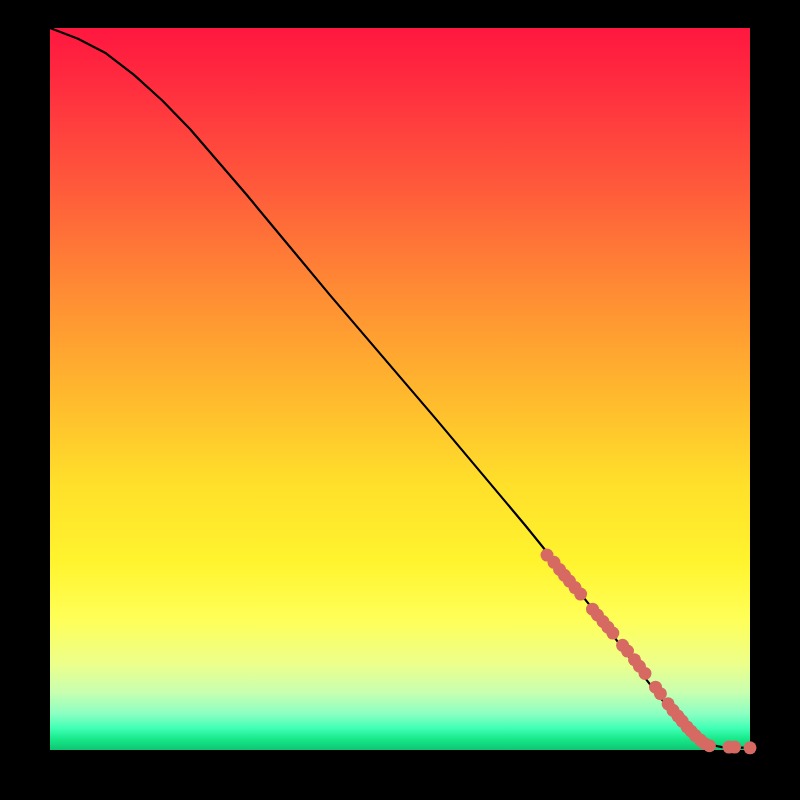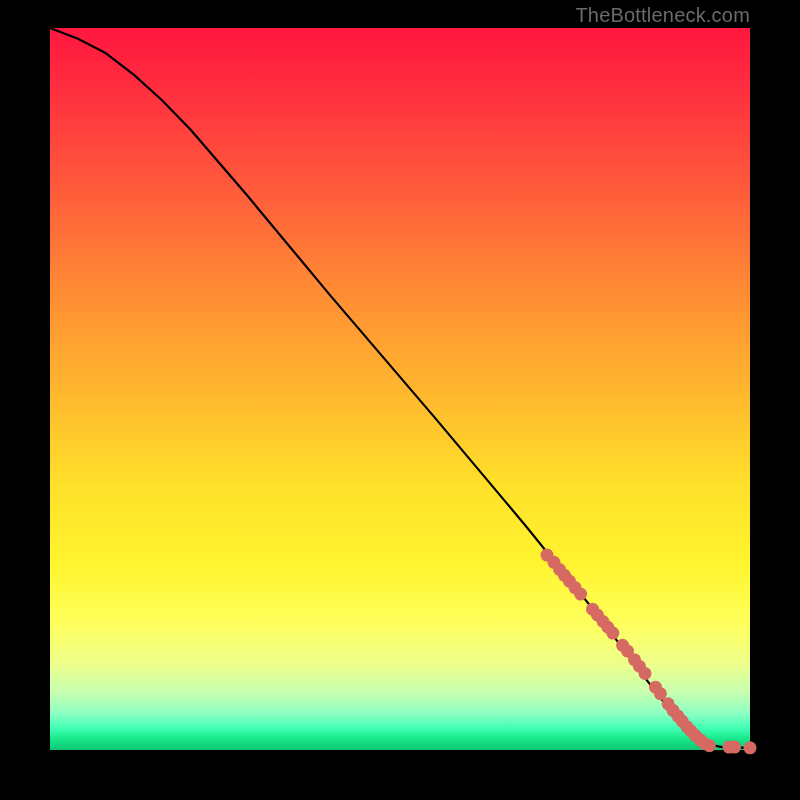--- a/index.html
+++ b/index.html
@@ -68,21 +68,20 @@
   }
   .marker {
     fill: #d66a63;
     stroke: none;
   }
 </style>
 </head>
 <body>
 
 <div class="frame">
-  <div class="attribution">TheBottleneck.com</div>
 
   <div class="plot">
     <svg class="curve" viewBox="0 0 700 722" preserveAspectRatio="none">
       <path id="curve-path" class="curve-path" d="M0.00 0.00 L28.00 10.83 L56.00 25.27 L84.00 46.93 L112.00 72.20 L140.00 101.08 L196.00 166.06 L280.00 267.14 L385.00 389.88 L476.00 498.18 L546.00 584.82 L595.00 649.80 L623.00 685.90 L644.00 707.56 L658.00 716.22 L672.00 719.11 L700.00 719.83"></path>
       <g id="markers">
           <circle cx="497.00" cy="527.06" r="6.5" class="marker"></circle>
           <circle cx="504.00" cy="534.28" r="6.5" class="marker"></circle>
           <circle cx="509.60" cy="541.50" r="6.5" class="marker"></circle>
           <circle cx="514.50" cy="547.28" r="6.5" class="marker"></circle>
           <circle cx="519.40" cy="553.05" r="6.5" class="marker"></circle>

